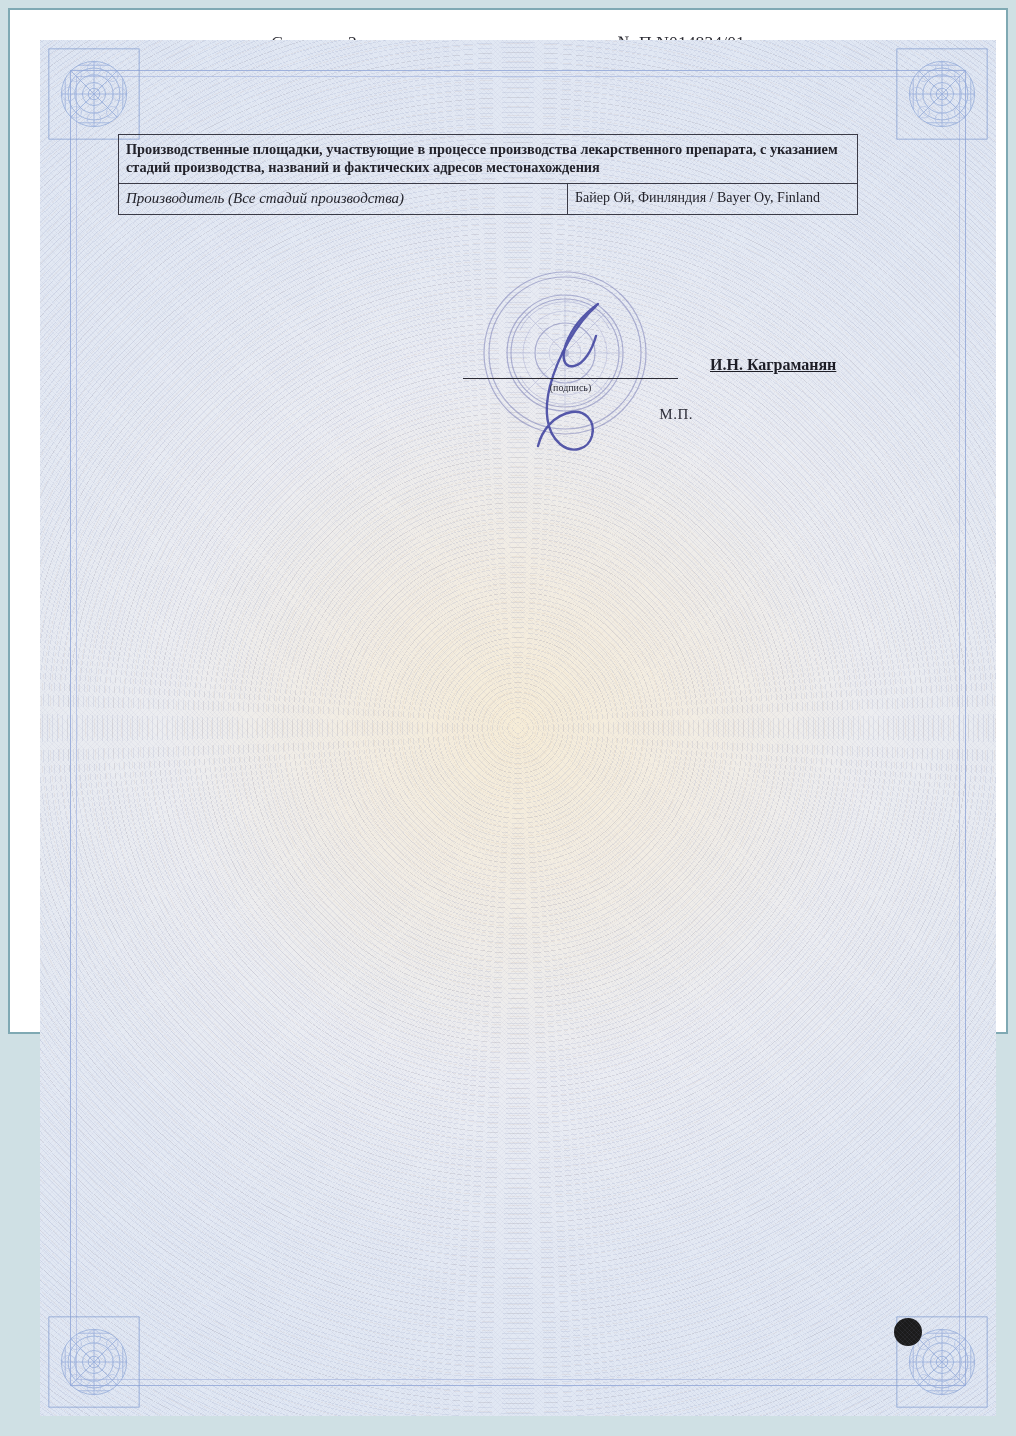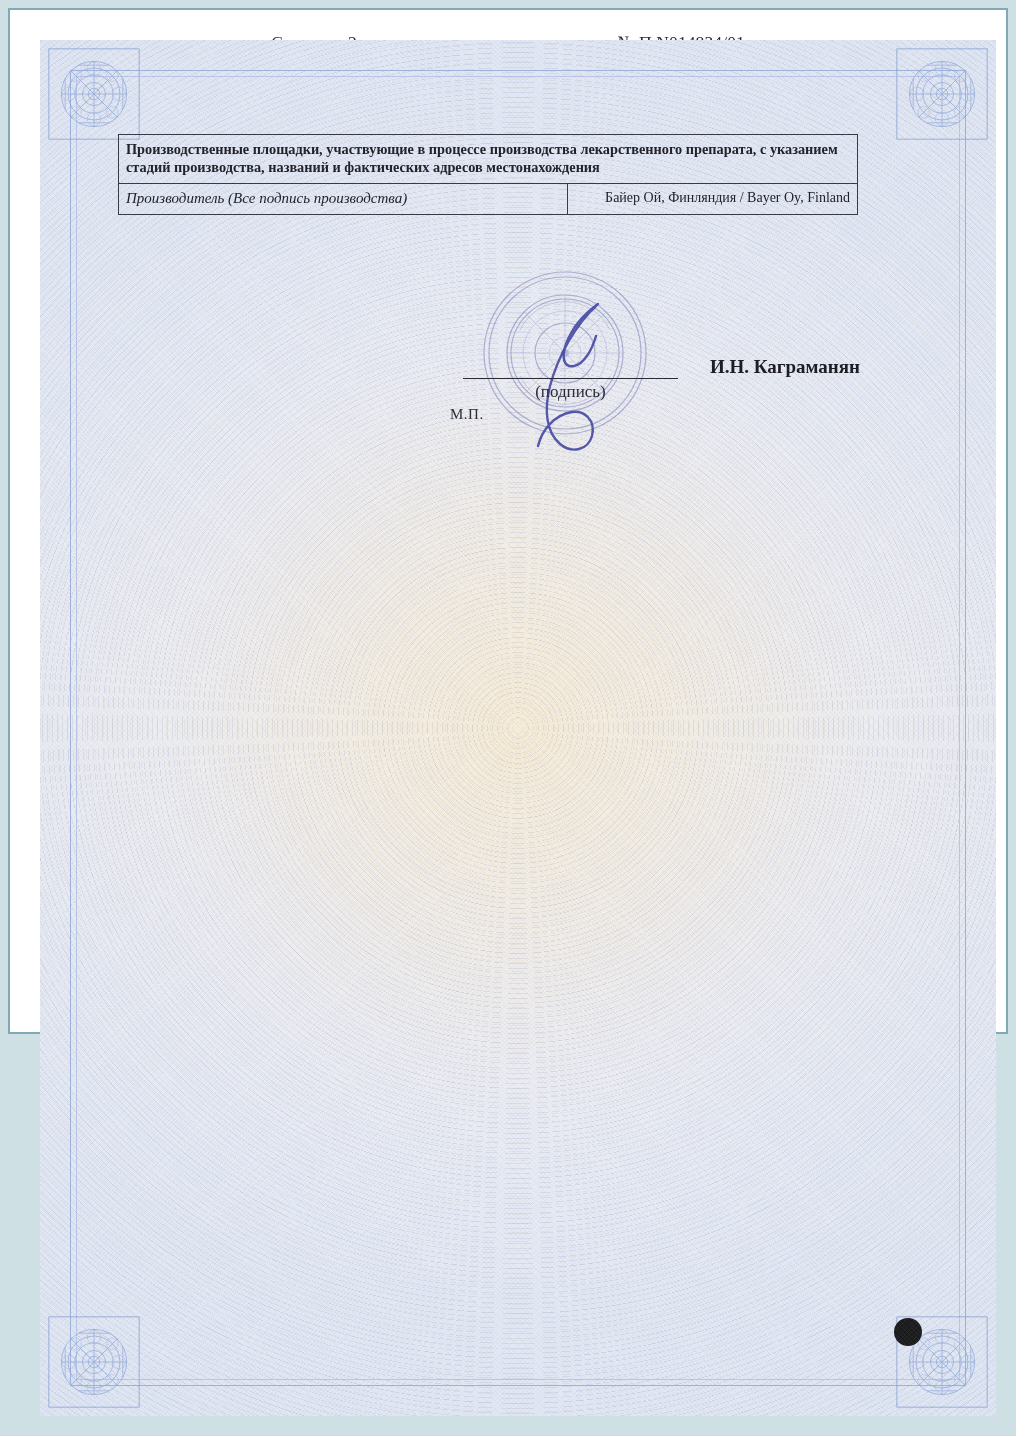--- a/index.html
+++ b/index.html
@@ -124,21 +124,20 @@
     font-weight: bold;
     font-size: 14.3px;
     line-height: 1.35;
   }
   .cell-ital {
     font-style: italic;
     font-size: 15px;
   }
   .cell-plain {
     font-size: 14px;
-    text-align: right;
   }
   .col-left { width: 434px; }
 
   
   .sign-row {
     position: absolute;
     left: 108px; top: 340px;
     width: 760px;
     height: 70px;
   }
@@ -153,38 +152,39 @@
     position: absolute;
     left: 345px; top: 28px;
     width: 215px;
     border-bottom: 1.3px solid #2a2a33;
   }
   .sign-caption {
     position: absolute;
     left: 345px; top: 32px;
     width: 215px;
     text-align: center;
-    font-size: 17px;
+    font-size: 10px;
     color: #2d2d38;
   }
   .sign-mp {
     position: absolute;
-    left: 332px; top: 56px;
+    left: 360px; top: 56px;
     width: 215px;
-    text-align: left;
+    text-align: right;
     font-size: 15px;
     color: #2d2d38;
     letter-spacing: 0.5px;
   }
   .sign-name {
     position: absolute;
     left: 592px; top: 6px;
-    font-size: 19px;
+    font-size: 16px;
     font-weight: bold;
     color: #1d1d26;
+    text-decoration: underline;
   }
 
   
   .stamp {
     position: absolute;
     left: 470px; top: 258px;
     width: 170px; height: 170px;
     pointer-events: none;
     opacity: 0.55;
   }
@@ -315,21 +315,21 @@
 
       <div class="punch-dot"></div>
     </div>
 
     <table class="info-table">
       <tbody>
         <tr>
           <td colspan="2" class="cell-title">Производственные площадки, участвующие в процессе производства лекарственного препарата, с указанием стадий производства, названий и фактических адресов местонахождения</td>
         </tr>
         <tr>
-          <td class="col-left cell-ital">Производитель (Все подпись производства)</td>
+          <td class="col-left cell-ital">Производитель (Все стадий производства)</td>
           <td class="cell-plain">Байер Ой, Финляндия / Bayer Oy, Finland</td>
         </tr>
       </tbody>
     </table>
 
     <svg class="stamp" viewBox="0 0 170 170">
       <g fill="none" stroke="#7b7fb6" stroke-width="1.2">
         <circle cx="85" cy="85" r="81"></circle>
         <circle cx="85" cy="85" r="76"></circle>
         <circle cx="85" cy="85" r="58"></circle>

